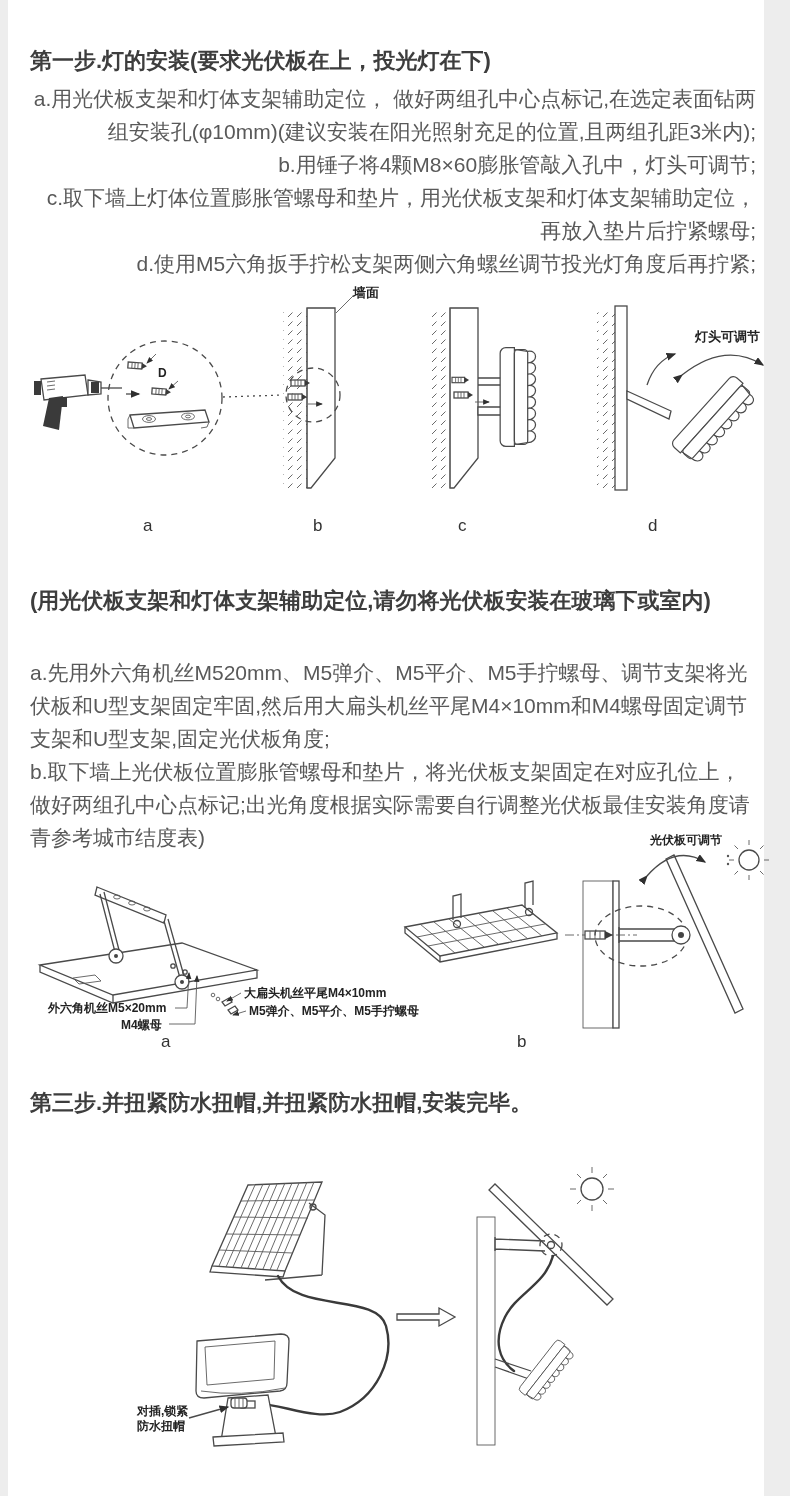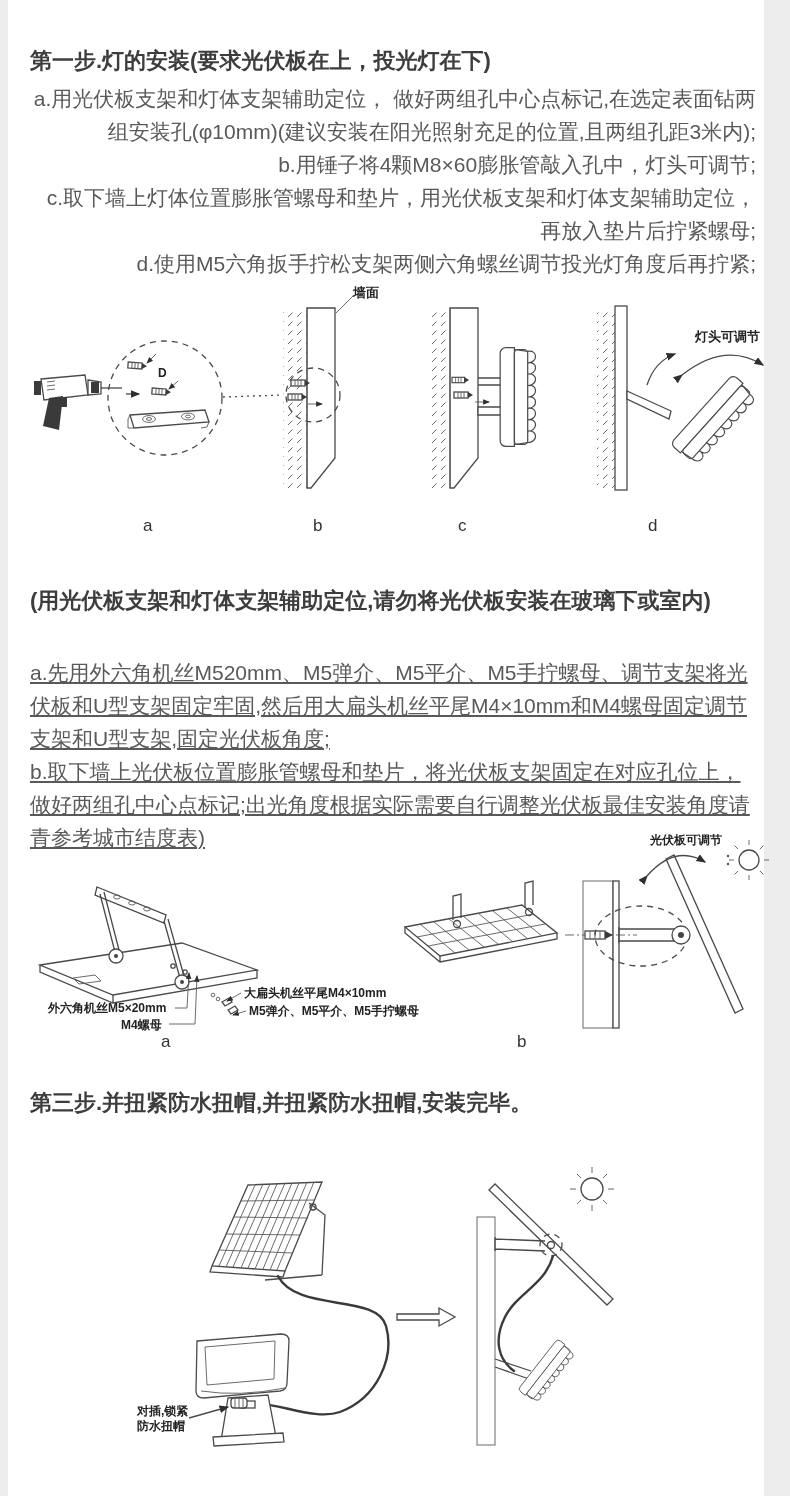--- a/index.html
+++ b/index.html
@@ -132,21 +132,21 @@
 
     <text x="118" y="248" class="figlab">a</text>
     <text x="288" y="248" class="figlab">b</text>
     <text x="433" y="248" class="figlab">c</text>
     <text x="623" y="248" class="figlab">d</text>
   </svg>
 
   <div class="abs" style="left:30px;top:584px;width:726px;">
     <h2 class="h">(用光伏板支架和灯体支架辅助定位,请勿将光伏板安装在玻璃下或室内)</h2>
   </div>
-  <div class="abs body-text" style="left:30px;top:656px;width:726px;text-decoration:underline;">
+  <div class="abs body-text" style="left:30px;top:656px;width:726px;">
     <p>a.先用外六角机丝M520mm、M5弹介、M5平介、M5手拧螺母、调节支架将光伏板和U型支架固定牢固,然后用大扁头机丝平尾M4×10mm和M4螺母固定调节支架和U型支架,固定光伏板角度;</p>
     <p>b.取下墙上光伏板位置膨胀管螺母和垫片，将光伏板支架固定在对应孔位上，做好两组孔中心点标记;出光角度根据实际需要自行调整光伏板最佳安装角度请青参考城市结度表)</p>
   </div>
 
   <svg width="740" height="228" viewBox="0 0 740 228" style="left:25px;top:832px;">
 
     <g>
       <polygon points="15,133 157,111 232,138 88,163" class="lnf"></polygon>
       <path class="ln" d="M15,133 L15,140 L88,171 L232,146 L232,138 M88,163 L88,171"></path>
       <polygon points="48,146 70,143 76,149 54,152" class="thin" fill="none"></polygon>

